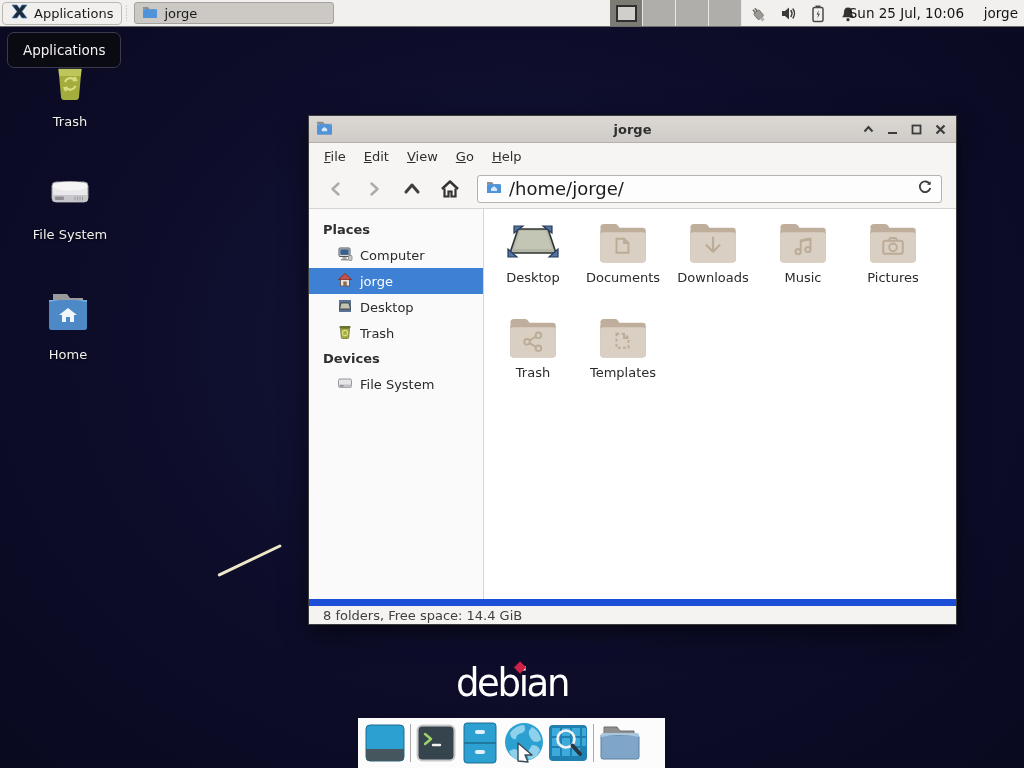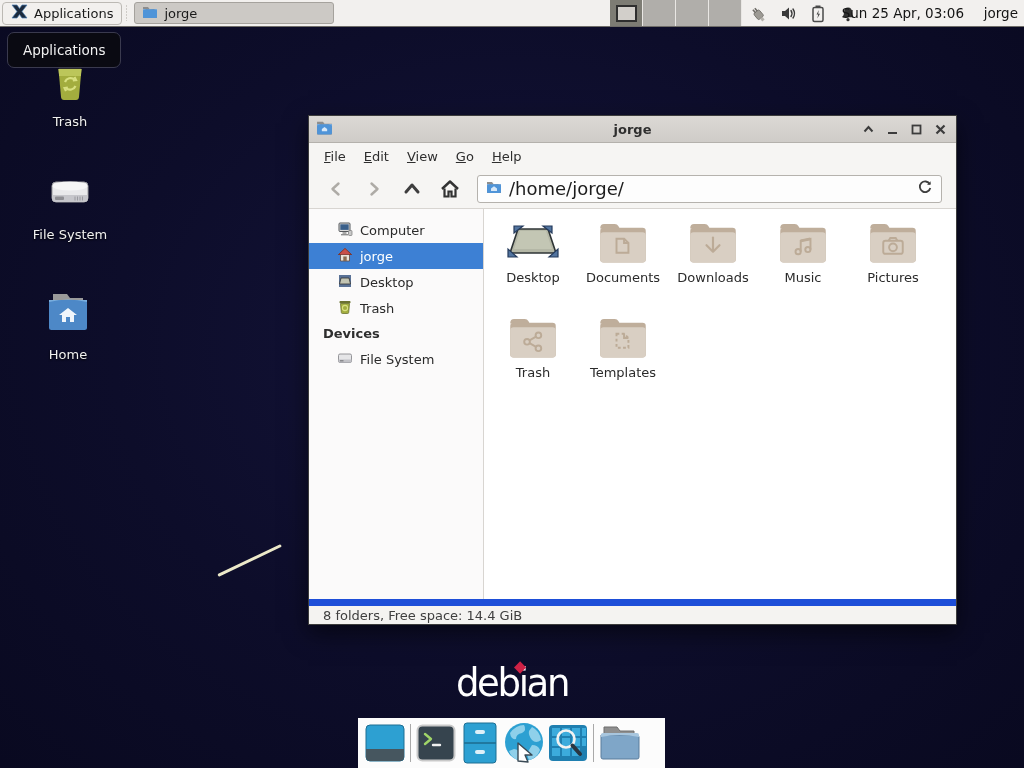--- a/index.html
+++ b/index.html
@@ -168,21 +168,21 @@
       </svg>
     </span>
     <span class="tray-ic">
       <svg width="18" height="18" viewBox="0 0 18 18">
         <path d="M9 2.5 q4 0 4 5 q0 3.5 1.8 4.8 H3.2 Q5 11 5 7.5 q0-5 4-5 z" fill="#323232"></path>
         <circle cx="9" cy="14.7" r="1.6" fill="#323232"></circle>
       </svg>
     </span>
   </div>
 
-  <div class="clock">Sun 25 Apr, 03:06</div>
+  <div class="clock">Sun 25 Jul, 10:06</div>
   <div class="panel-user">jorge</div>
 </div>
 
 <div class="tooltip">Applications</div>
 
 <div class="dicon" style="left:22px; top:55px;">
   <span>
     <svg width="50" height="50" viewBox="0 0 50 50">
       <path d="M12 8 h26 l-2 6 H14 z" fill="#2b2b2b"></path>
       <ellipse cx="25" cy="8.5" rx="13.5" ry="2.8" fill="#3a3a3a"></ellipse>
@@ -319,20 +319,21 @@
         <svg width="16" height="16" viewBox="0 0 16 16">
           <path d="M12.8 5.2 A5.3 5.3 0 1 0 13.3 9" stroke="#3e3e3e" stroke-width="1.8" fill="none"></path>
           <path d="M13.6 2.2 v3.6 h-3.6 z" fill="#3e3e3e"></path>
         </svg>
       </span>
     </div>
   </div>
 
   <div class="content">
     <div class="sidebar">
+      <div class="side-header">Places</div>
 
       <div class="side-row">
         <span>
           <svg width="16" height="16" viewBox="0 0 16 16">
             <rect x="2" y="2" width="11" height="8.5" rx="1" fill="#d9d9d9" stroke="#55585c" stroke-width="1"></rect>
             <rect x="3.3" y="3.3" width="8.4" height="5.6" fill="#3a5f8a"></rect>
             <rect x="5.5" y="11" width="4" height="2" fill="#a9a9a9"></rect>
             <rect x="4" y="13" width="7" height="1.4" fill="#8f8f8f"></rect>
             <rect x="11.5" y="9.5" width="3.5" height="5" rx="0.8" fill="#c9c9c9" stroke="#777" stroke-width="0.7"></rect>
           </svg>

